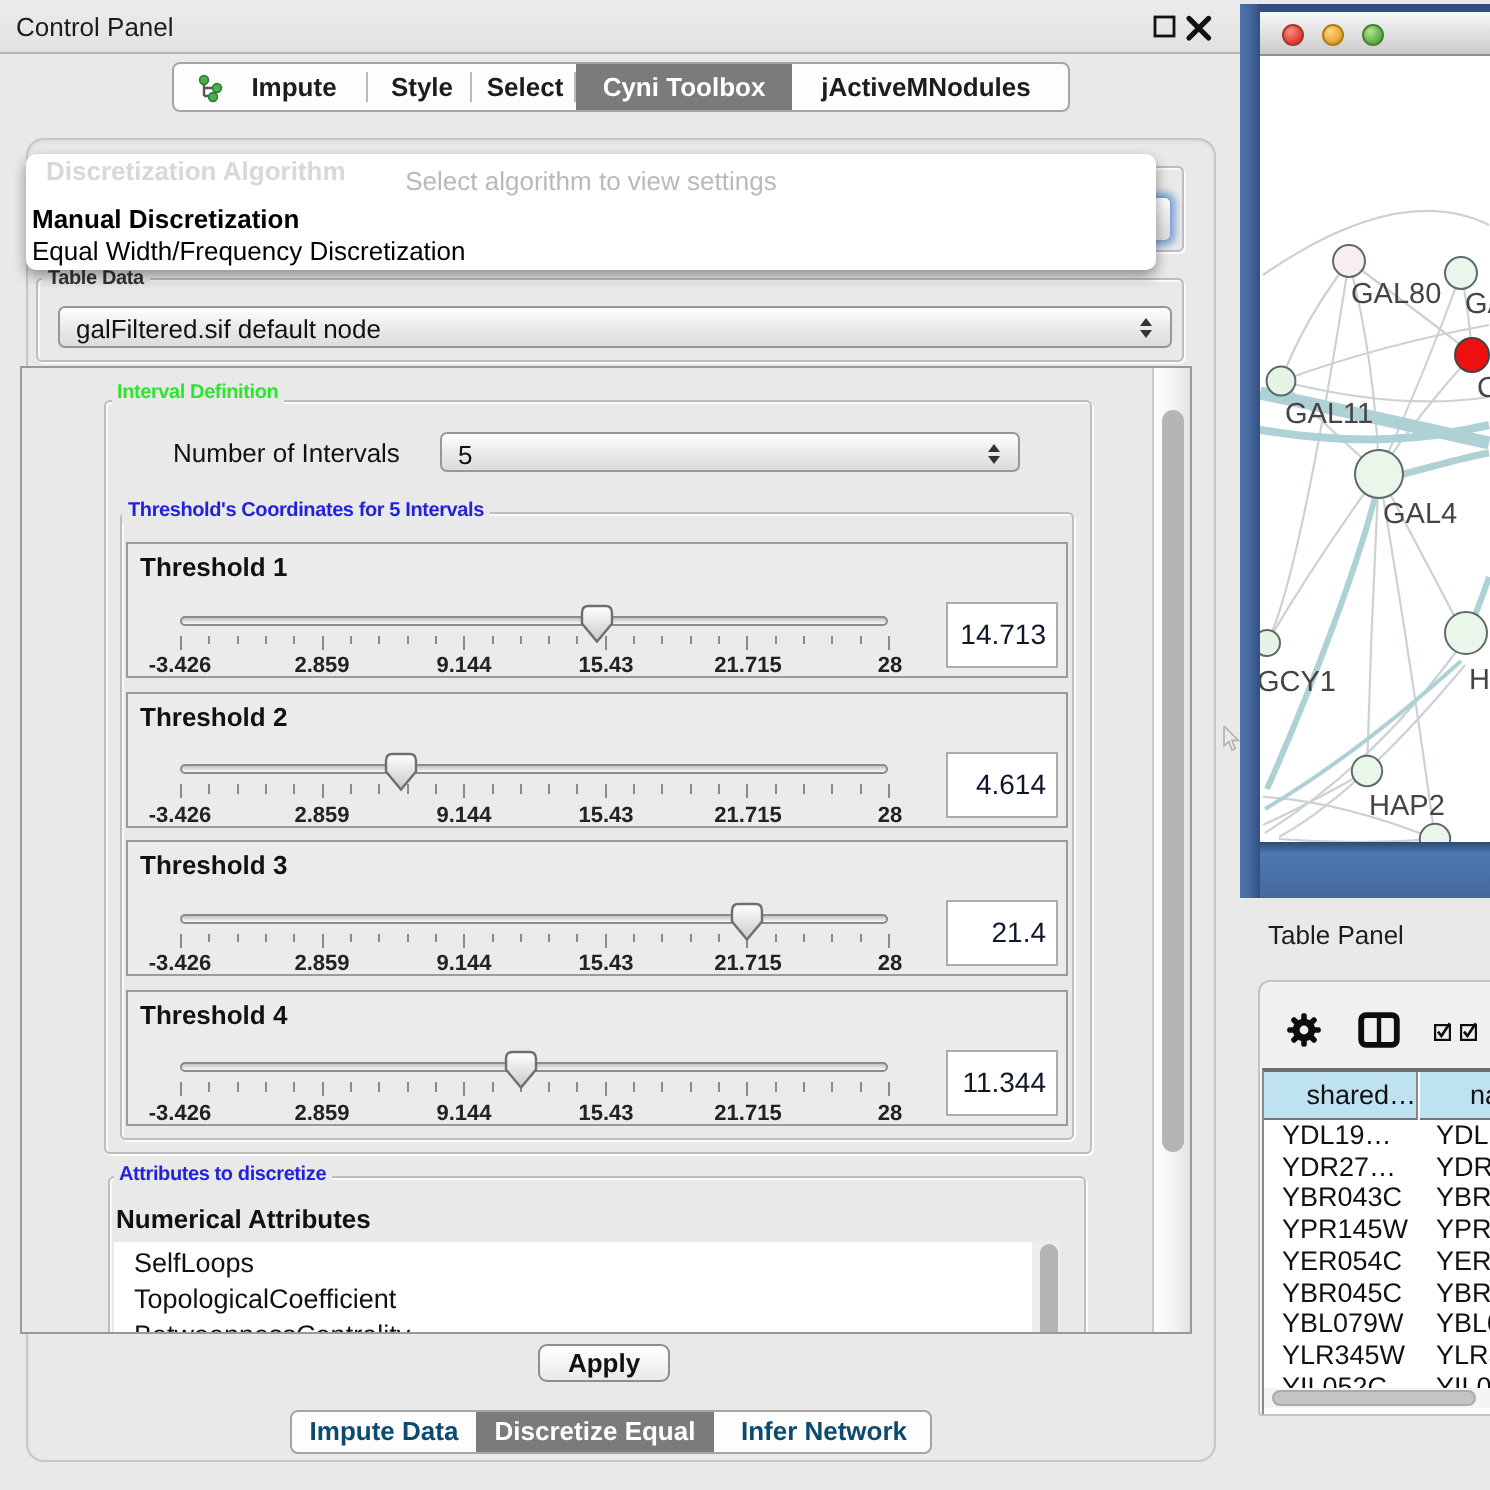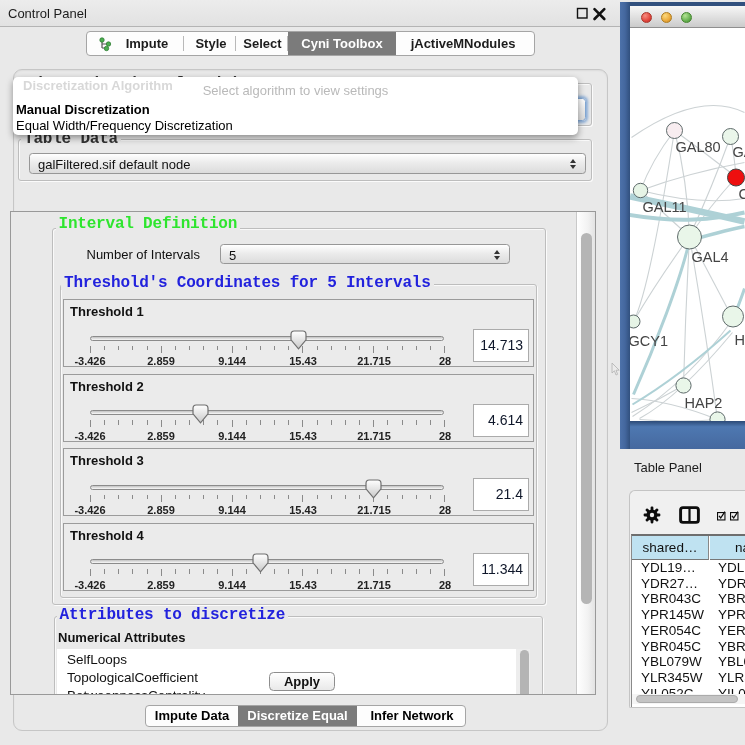--- a/index.html
+++ b/index.html
@@ -9,30 +9,30 @@
 
 #titlebar { left:0; top:0; width:620px; height:27px; background:linear-gradient(#ececec,#e2e2e2); border-bottom:1px solid #b4b4b4; }
 #titlebar .t { position:absolute; left:8px; top:6px; font-size:13px; color:#1c1c1c; }
 #tabbar { left:86px; top:31px; width:449px; height:25px; background:#fdfdfd; border:1px solid #a5a5a5; border-radius:4px; overflow:hidden; }
 .tab { position:absolute; top:0; height:23px; font-weight:bold; font-size:13px; color:#1c1c1c; text-align:center; line-height:23px; }
 .tab.sel { background:#7b7b7b; color:#fff; }
 .tsep { position:absolute; top:4px; height:15px; width:1px; background:#b9b9b9; }
 #cpanel { left:13px; top:69px; width:595px; height:662px; border:1px solid #c6c6c6; border-radius:9px; background:#e9e9e9; box-shadow:inset 0 1px 2px rgba(0,0,0,0.06); }
 
 .grp { position:absolute; border:1px solid #bdbdbd; border-radius:3px; box-shadow:inset 1px 1px 0 rgba(255,255,255,0.7), 1px 1px 0 rgba(255,255,255,0.8); }
-.glabel { position:absolute; font-size:16px; font-weight:bold; letter-spacing:-0.2px; background:#e9e9e9; padding:0 3px; line-height:13px;font-family:Liberation Mono, monospace; }
+.glabel { position:absolute; font-size:10px; font-weight:bold; letter-spacing:-0.2px; background:#e9e9e9; padding:0 3px; line-height:13px; }
 
 .combo { position:absolute; height:20px; border:1px solid #979797; border-radius:3.5px; background:linear-gradient(#ffffff,#ececec 45%,#dcdcdc); font-size:13px; color:#111; }
 .combo .ct { position:absolute; left:8px; top:3px; }
 .spin { position:absolute; right:8px; top:3px; width:7px; height:13px; }
 .spin:before, .spin:after { content:""; position:absolute; left:0; border-left:3.2px solid transparent; border-right:3.2px solid transparent; }
 .spin:before { top:1.5px; border-bottom:4.2px solid #333; }
 .spin:after { bottom:1.5px; border-top:4.2px solid #333; }
 
-#scrollpane { left:10px; top:183px; width:586px; height:484px; border:1px solid #999; background:#e9e9e9; overflow:hidden;margin-top:28px; }
+#scrollpane { left:10px; top:183px; width:586px; height:484px; border:1px solid #999; background:#e9e9e9; overflow:hidden; }
 #vsb { position:absolute; left:565px; top:0; width:19px; height:482px; background:linear-gradient(90deg,#ffffff,#f2f2f2 60%,#e3e3e3); border-left:1px solid #c9c9c9; }
 #vsb .thumb { position:absolute; left:4px; top:21px; width:11px; height:371px; background:#b5b5b5; border-radius:5.5px; }
 
 .tpanel { position:absolute; left:52px; width:471px; height:68px; border:1px solid #9b9b9b; background:#ebebeb; }
 .tpanel .ttl { position:absolute; left:6px; top:4px; font-size:13px; font-weight:bold; color:#111; }
 .track { position:absolute; left:26px; top:35.5px; width:354px; height:5px; border:1px solid #8b8b8b; border-radius:2.5px; background:linear-gradient(#c2c2c2,#ececec 75%,#f7f7f7); }
 .ticks { position:absolute; left:26px; top:45.5px; width:356px; height:4.5px; background:repeating-linear-gradient(to right,#8a8a8a 0 1px,transparent 1px 14.16px); }
 .ticksM { position:absolute; left:26px; top:45.5px; width:356px; height:7px; background:repeating-linear-gradient(to right,#8a8a8a 0 1px,transparent 1px 70.8px); }
 .tlabels { position:absolute; left:0; top:55px; width:471px; height:12px; font-size:11px; font-weight:bold; color:#222; }
 .tlabels span { position:absolute; transform:translateX(-50%); }
@@ -42,21 +42,21 @@
 #numlist { position:absolute; left:46px; top:437px; width:459px; height:120px; background:#fff; font-size:13.5px; color:#111; }
 #numlist div { padding:2.5px 0 0 10px; height:18px; }
 
 #popup { left:13px; top:77px; width:565px; height:58px; background:#ffffff; border-radius:5px; box-shadow:0 3px 7px rgba(0,0,0,0.4); }
 #popup .hint { position:absolute; left:0; width:565px; top:6px; text-align:center; font-size:13px; color:#b9b9b9; }
 #popup .i1 { position:absolute; left:3px; top:25px; font-size:13px; font-weight:bold; color:#000; }
 #popup .i2 { position:absolute; left:3px; top:41px; font-size:13px; color:#000; }
 
 #applybtn { left:269px; top:672px; width:66px; height:19px; border:1px solid #8e8e8e; border-radius:4.5px; background:linear-gradient(#ffffff,#e9e9e9); font-size:13px; font-weight:bold; text-align:center; line-height:17px; color:#111; }
 #btabbar { left:145px; top:705px; width:321px; height:22px; background:#fdfdfd; border:1px solid #a5a5a5; border-radius:4px; overflow:hidden; }
-.btab { position:absolute; top:0; height:20px; font-weight:bold; font-size:13px; color:#000000; text-align:center; line-height:20px; }
+.btab { position:absolute; top:0; height:20px; font-weight:bold; font-size:13px; color:#0c4a6e; text-align:center; line-height:20px; }
 .btab.sel { background:#7b7b7b; color:#fff; }
 
 #netwin { left:620px; top:2px; width:125px; height:448px; background:linear-gradient(90deg,#4d72aa 0,#44679e 5px,#31507e 10px); }
 #nettitle { position:absolute; left:10px; top:4px; width:115px; height:22px; background:linear-gradient(#f7f7f7,#cbcbcb); border-bottom:1px solid #8f8f8f; }
 .light { position:absolute; top:5.5px; width:11px; height:11px; border-radius:50%; }
 #netcanvas { position:absolute; left:10px; top:26px; width:115px; height:393px; background:#fff; overflow:hidden; }
 #netband { position:absolute; left:10px; top:419px; width:115px; height:29px; background:linear-gradient(#2c4a77,#4e78b1 20%,#45689e); }
 #tphead { left:620px; top:449px; width:125px; height:33px; background:#e9e9e9; }
 #tphead .t { position:absolute; left:14px; top:11px; font-size:13px; color:#1c1c1c; }
 #tablewrap { left:629px; top:490px; width:116px; height:218px; background:#f0f0f0; border:1px solid #c4c4c4; border-right:none; border-radius:6px 0 0 2px; overflow:hidden; }
@@ -311,21 +311,21 @@
     <path d="M10.5 2 V16" stroke="#0d0d0d" stroke-width="2.2"></path>
   </svg>
   <svg style="position:absolute; left:87px; top:19px;" width="24" height="11" viewBox="0 0 24 11">
     <rect x="0.55" y="2.55" width="7.4" height="7.4" fill="none" stroke="#0d0d0d" stroke-width="1.1"></rect>
     <path d="M2 5.8 L3.7 8 L7.9 1.6" stroke="#0d0d0d" stroke-width="1.3" fill="none"></path>
     <rect x="13.55" y="2.55" width="7.4" height="7.4" fill="none" stroke="#0d0d0d" stroke-width="1.1"></rect>
     <path d="M15 5.8 L16.7 8 L20.9 1.6" stroke="#0d0d0d" stroke-width="1.3" fill="none"></path>
   </svg>
 
   <div style="position:absolute; left:1px; top:43px; width:115px; height:175px; background:#fff; border-left:1px solid #8a8a8a; border-top:2px solid #6e6e6e; font-size:13.5px; color:#111;">
-    <div style="position:absolute; left:0; top:0; width:77px; height:24px; background:#bfe2f1; border-bottom:1px solid #777; border-right:1px solid #888; text-align:center; line-height:23px;">shared…</div>
+    <div style="position:absolute; left:0; top:0; width:77px; height:24px; background:#bfe2f1; border-bottom:1px solid #777; border-right:1px solid #888; text-align:right; line-height:23px;">shared…</div>
     <div style="position:absolute; left:78px; top:0; width:37px; height:24px; background:#bfe2f1; border-bottom:1px solid #777; padding-left:25px; line-height:23px;">na</div>
     <div style="position:absolute; left:9px; top:24px; line-height:15.7px;">YDL19…<br>YDR27…<br>YBR043C<br>YPR145W<br>YER054C<br>YBR045C<br>YBL079W<br>YLR345W<br>YIL052C</div>
     <div style="position:absolute; left:86px; top:24px; line-height:15.7px; white-space:nowrap;">YDL194W<br>YDR277C<br>YBR043C<br>YPR145W<br>YER054C<br>YBR045C<br>YBL079W<br>YLR345W<br>YIL052C</div>
     <div style="position:absolute; left:0px; top:158px; width:115px; height:10px; background:#f5f5f5;"></div>
     <div style="position:absolute; left:4px; top:159px; width:102px; height:8px; background:#c4c4c4; border:1px solid #ababab; border-radius:4.5px;"></div>
   </div>
 </div>
 
 <svg class="abs" style="left:611px; top:363px;" width="10" height="13" viewBox="0 0 10 13">
   <path d="M1 0 L1 10 L3.4 7.8 L5 12 L6.6 11.3 L5 7.2 L8.2 7.2 Z" fill="#ececec" stroke="#ababab" stroke-width="0.8" opacity="0.9"></path>

